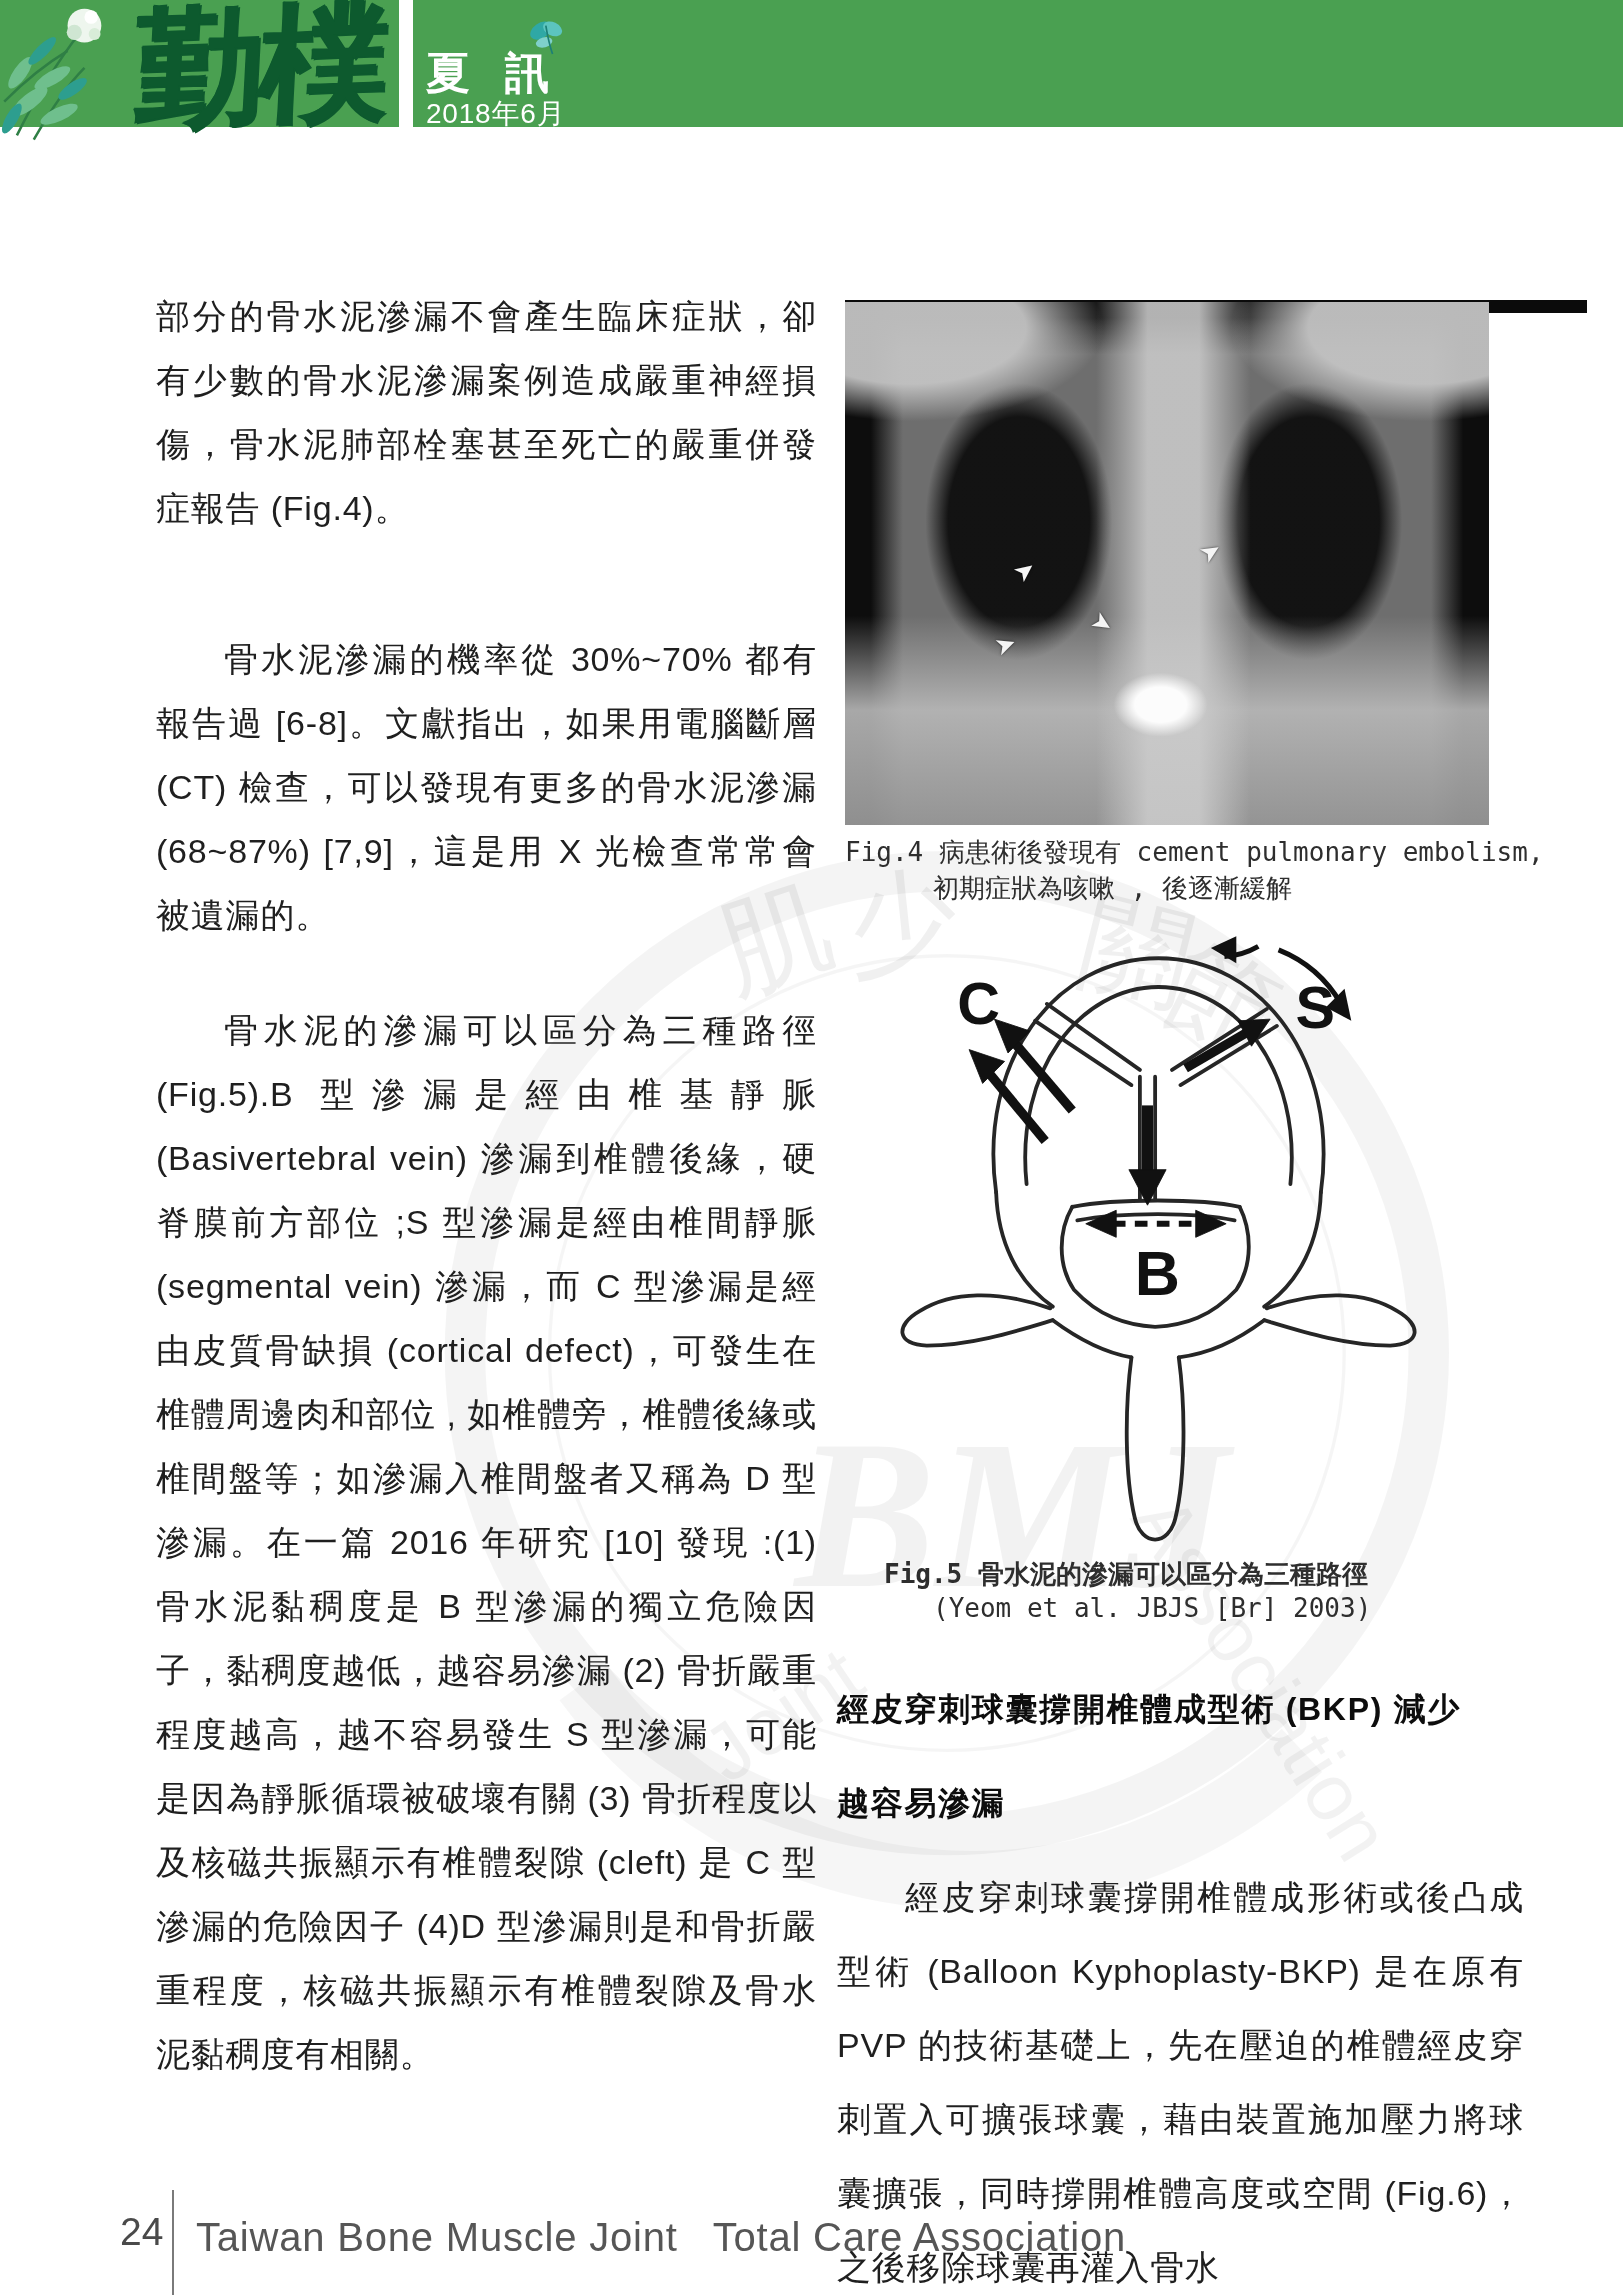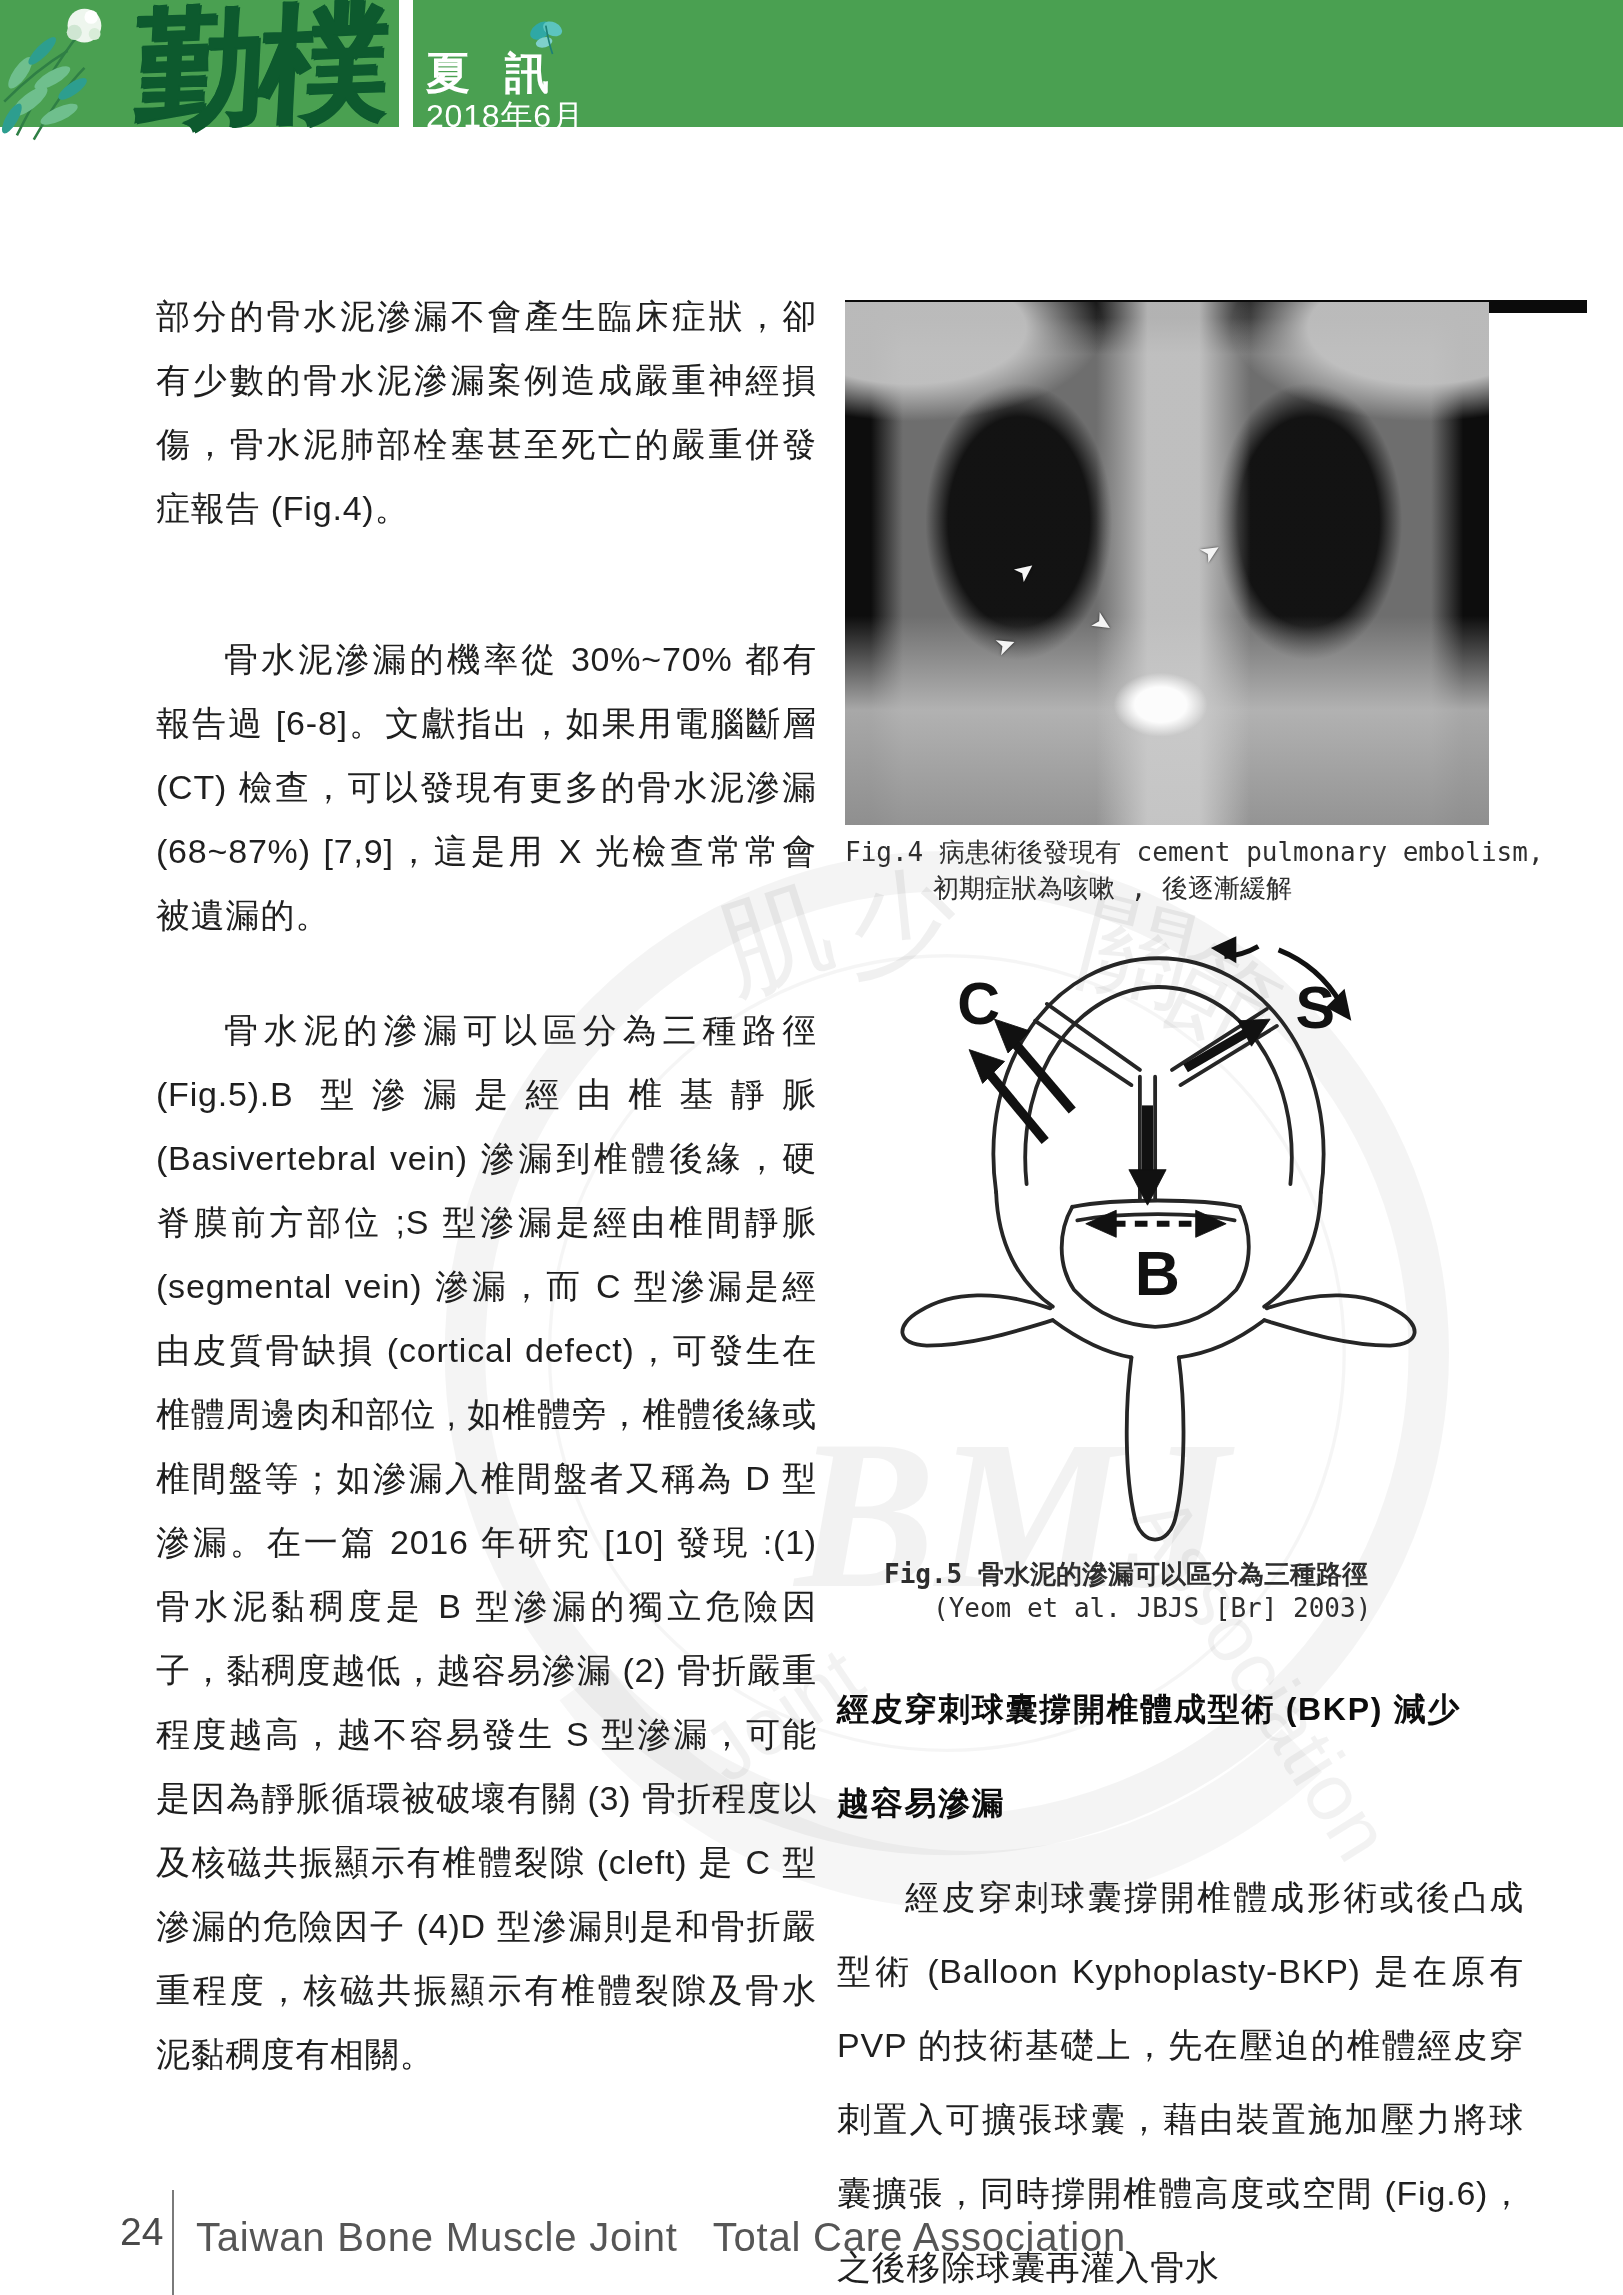--- a/index.html
+++ b/index.html
@@ -9,21 +9,21 @@
 
   
   .header-band{left:0;top:0;width:1623px;height:127px;background:#4aa051;}
   .logo-calligraphy{left:135px;top:-15px;width:279px;height:178px;
     font-family:"Liberation Serif",serif;font-size:129px;font-weight:900;
     color:#0d5a2e;letter-spacing:-5px;transform:skewX(-5deg) rotate(-2deg);
     text-shadow:1.7px 1.7px 0 #0d5a2e,-0.8px 0.8px 0 #0d5a2e;line-height:161px;}
   .header-divider{left:399px;top:0;width:13.5px;height:127px;background:#ffffff;}
   .issue-title{left:426px;top:44px;color:#ffffff;font-size:44px;font-weight:700;
     letter-spacing:12px;font-family:"Liberation Serif",serif;}
-  .issue-date{left:426px;top:95px;color:#ffffff;font-size:32px;letter-spacing:0.8px;}
+  .issue-date{left:426px;top:95px;color:#ffffff;font-size:28px;letter-spacing:0.8px;}
 
   
   .watermark{left:372px;top:795px;width:1099px;height:1319px;z-index:0;pointer-events:none;}
 
   
   .content{z-index:2;}
   .body-par{width:661px;font-size:34px;line-height:64px;color:#1f1f1f;
     text-align:justify;letter-spacing:0.8px;}
   .indent{text-indent:2em;}
   .right-par{width:687px;font-size:34px;line-height:74px;color:#1f1f1f;

